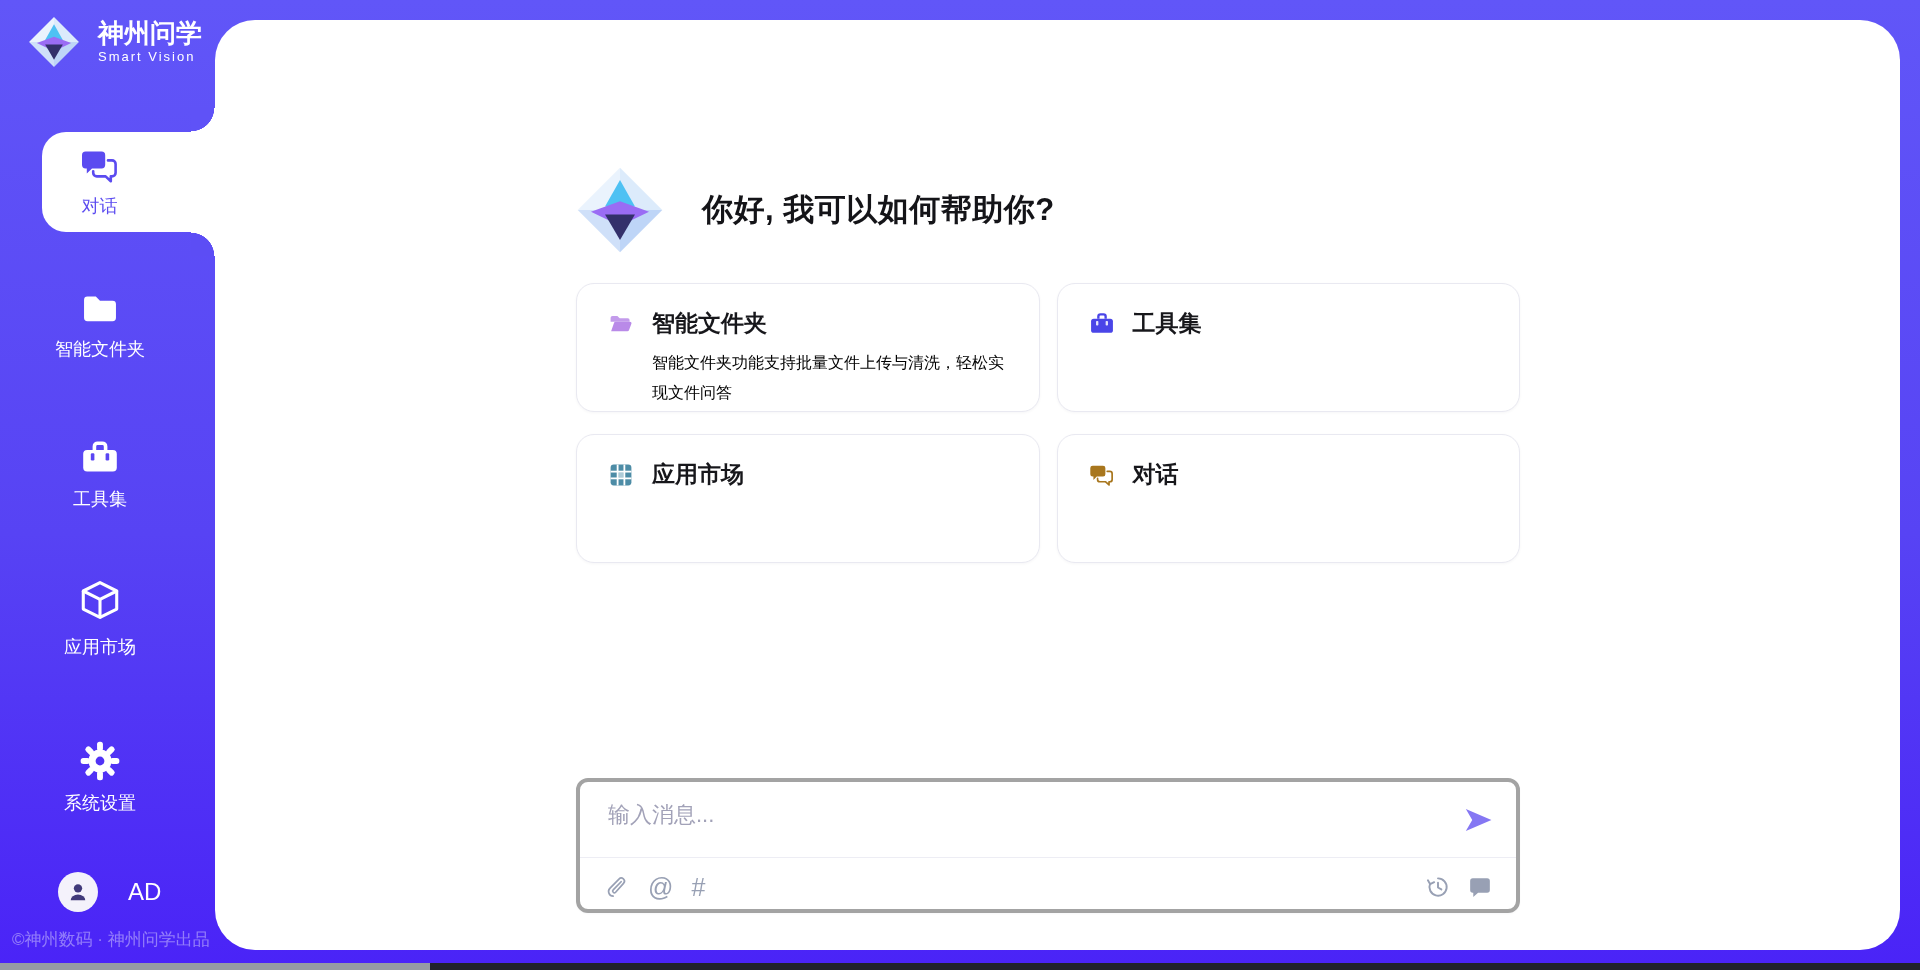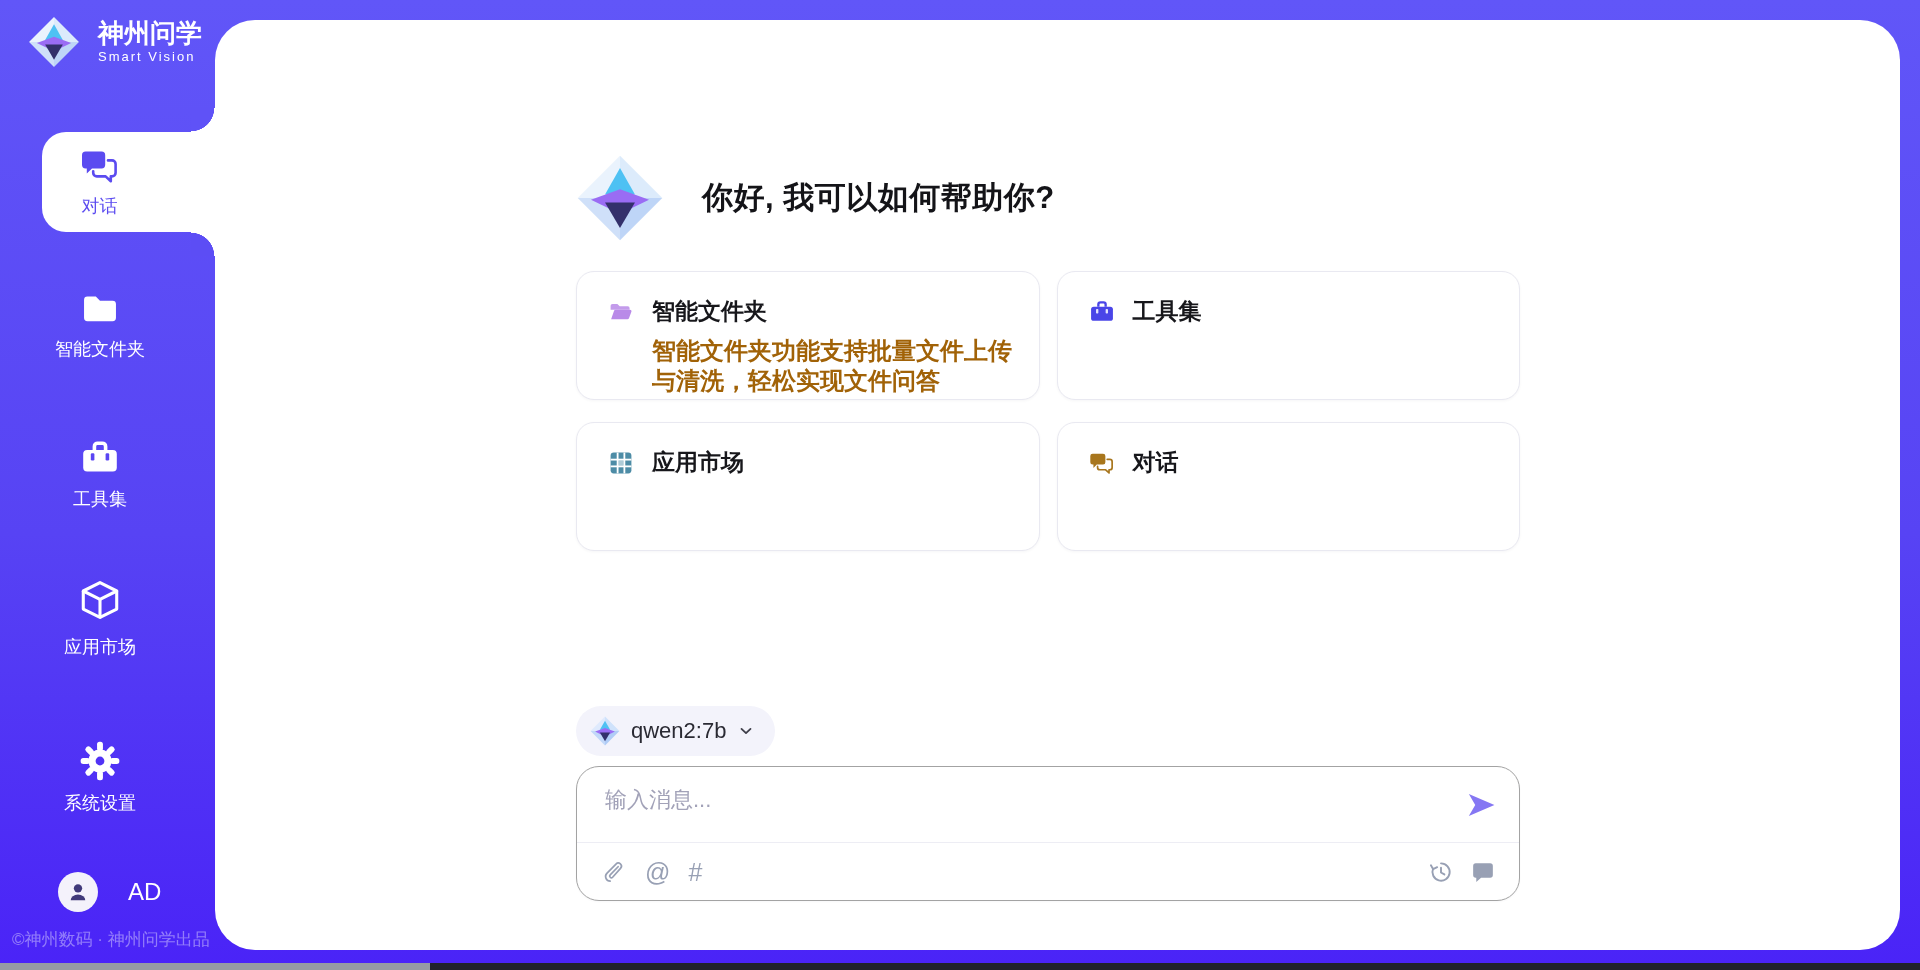--- a/index.html
+++ b/index.html
@@ -28,38 +28,38 @@
   .nav-item .nav-icon{width:44px;height:44px;}
   .nav-label{font-size:18px;}
   .nav-item-1{top:290px;} .nav-item-2{top:438px;} .nav-item-3{top:578px;} .nav-item-4{top:740px;}
   .user-row{position:absolute;left:58px;top:872px;display:flex;align-items:center;gap:30px;cursor:pointer;}
   .avatar{width:40px;height:40px;border-radius:50%;background:#f4f2fb;display:flex;align-items:center;justify-content:center;}
   .avatar svg{width:26px;height:26px;color:#413a7a;}
   .user-name{color:#ffffff;font-size:24px;}
   .sidebar-footer{position:absolute;left:12px;top:928px;width:200px;color:rgba(255,255,255,0.4);font-size:17px;white-space:nowrap;}
 
   
-  .content{position:absolute;left:215px;top:16px;width:1685px;height:930px;}
+  .content{position:absolute;left:215px;top:28px;width:1685px;height:930px;}
   .hero{position:absolute;left:361px;top:138px;display:flex;align-items:center;gap:38px;}
   .hero .logo{width:88px;height:88px;}
   .greeting{font-size:31px;font-weight:700;color:#141418;letter-spacing:0.5px;}
   .cards{position:absolute;left:361px;top:255px;width:944px;display:grid;grid-template-columns:1fr 1fr;gap:22px 17px;}
   .card{height:129px;box-sizing:border-box;background:#ffffff;border:1px solid #e9e9f1;border-radius:18px;padding:24px 26px 0 30px;box-shadow:0 1px 3px rgba(25,25,60,0.04);cursor:pointer;}
   .card-head{display:flex;align-items:center;gap:17px;}
   .card-head .card-icon{width:28px;height:26px;display:flex;}
   .card-head .card-icon svg{width:28px;height:26px;}
   .card-title{font-size:23px;font-weight:700;color:#17171b;}
-  .card-desc{margin:9px 0 0 45px;font-size:24px;line-height:30px;color:#a16207;font-weight:bold;}
+  .card-desc{margin:9px 0 0 45px;font-size:16px;line-height:30px;color:#000000;}
 
   
   .model-pill{position:absolute;left:361px;top:690px;height:50px;border-radius:25px;background:#f3f3fb;display:flex;align-items:center;gap:11px;padding:0 20px 0 14px;cursor:pointer;width:fit-content;}
   .model-pill .logo{width:30px;height:30px;}
   .model-name{font-size:22px;color:#2a2a33;}
   .chevron{width:18px;height:18px;color:#3f3f4a;}
-  .composer{position:absolute;left:361px;top:750px;width:944px;height:135px;box-sizing:border-box;background:#ffffff;border:1px solid #a3a3a3;border-radius:23px;box-shadow:0 1px 2px rgba(25,25,60,0.03);}
+  .composer{position:absolute;left:361px;top:750px;width:944px;height:135px;box-sizing:border-box;background:#ffffff;border:4px solid #a3a3a3;border-radius:12px;box-shadow:0 1px 2px rgba(25,25,60,0.03);}
   .composer textarea{position:absolute;left:26px;top:16px;width:850px;height:52px;border:none;outline:none;resize:none;font-size:22px;color:#33333b;background:transparent;font-family:inherit;}
   .composer textarea::placeholder{color:#a2a2b8;}
   .send-btn{position:absolute;right:22px;top:22px;width:32px;height:32px;color:#8577f3;cursor:pointer;}
   .composer-divider{position:absolute;left:0;right:0;top:75px;border-top:1px solid #ededf4;}
   .composer-toolbar{position:absolute;left:26px;right:24px;top:76px;height:58px;display:flex;align-items:center;gap:18px;color:#98a0b4;}
   .tool-icon{width:24px;height:24px;cursor:pointer;display:flex;align-items:center;justify-content:center;}
   .tool-icon svg{width:24px;height:24px;}
   .tool-glyph{font-size:25px;line-height:1;cursor:pointer;color:#98a0b4;}
   .toolbar-spacer{flex:1;}
 
@@ -225,35 +225,20 @@
           <svg viewBox="0 0 100 100">
             <path d="M14 14 h40 a9 9 0 0 1 9 9 v24 a9 9 0 0 1 -9 9 h-24 l-13 13 v-13 h-3 a9 9 0 0 1 -9 -9 v-24 a9 9 0 0 1 9 -9 z" fill="currentColor"></path>
             <path d="M70 36 h10 a9 9 0 0 1 9 9 v22 a9 9 0 0 1 -9 9 h-3 v12 l-13 -12 h-22 a9 9 0 0 1 -9 -9 v-4" stroke="currentColor" stroke-width="6.5" fill="none" stroke-linecap="round" stroke-linejoin="round"></path>
           </svg>
         </span>
         <span class="card-title">对话</span>
       </div>
     </div>
   </div>
 
-  <div class="model-pill">
-    <svg class="logo" viewBox="0 0 100 100">
-      <polygon points="50,2 2,50 50,50" fill="#dfeafd"></polygon>
-        <polygon points="50,2 98,50 50,50" fill="#cfe2fb"></polygon>
-      <polygon points="2,50 50,98 50,50" fill="#c2d8f9"></polygon>
-        <polygon points="98,50 50,98 50,50" fill="#b0ccf6"></polygon>
-      <polygon points="50,16 67,46 33,46" fill="#4ec1f3"></polygon>
-      <polygon points="17,52 50,40 83,52 50,68" fill="#9a6cf4"></polygon>
-      <polygon points="33,55 67,55 50,84" fill="#33306b"></polygon>
-    </svg>
-    <span class="model-name">qwen2:7b</span>
-    <svg class="chevron" viewBox="0 0 100 100" fill="none" stroke="currentColor" stroke-width="10" stroke-linecap="round" stroke-linejoin="round">
-      <polyline points="25,38 50,62 75,38"></polyline>
-    </svg>
-  </div>
 
   <div class="composer">
     <textarea placeholder="输入消息..." style=""></textarea>
     <svg class="send-btn" viewBox="0 0 100 100" fill="currentColor">
       <polygon points="12,16 92,50 12,84 32,50"></polygon>
     </svg>
     <div class="composer-divider"></div>
     <div class="composer-toolbar">
       <span class="tool-icon">
         <svg viewBox="0 0 100 100" fill="none" stroke="currentColor" stroke-width="7" stroke-linecap="round" stroke-linejoin="round">

